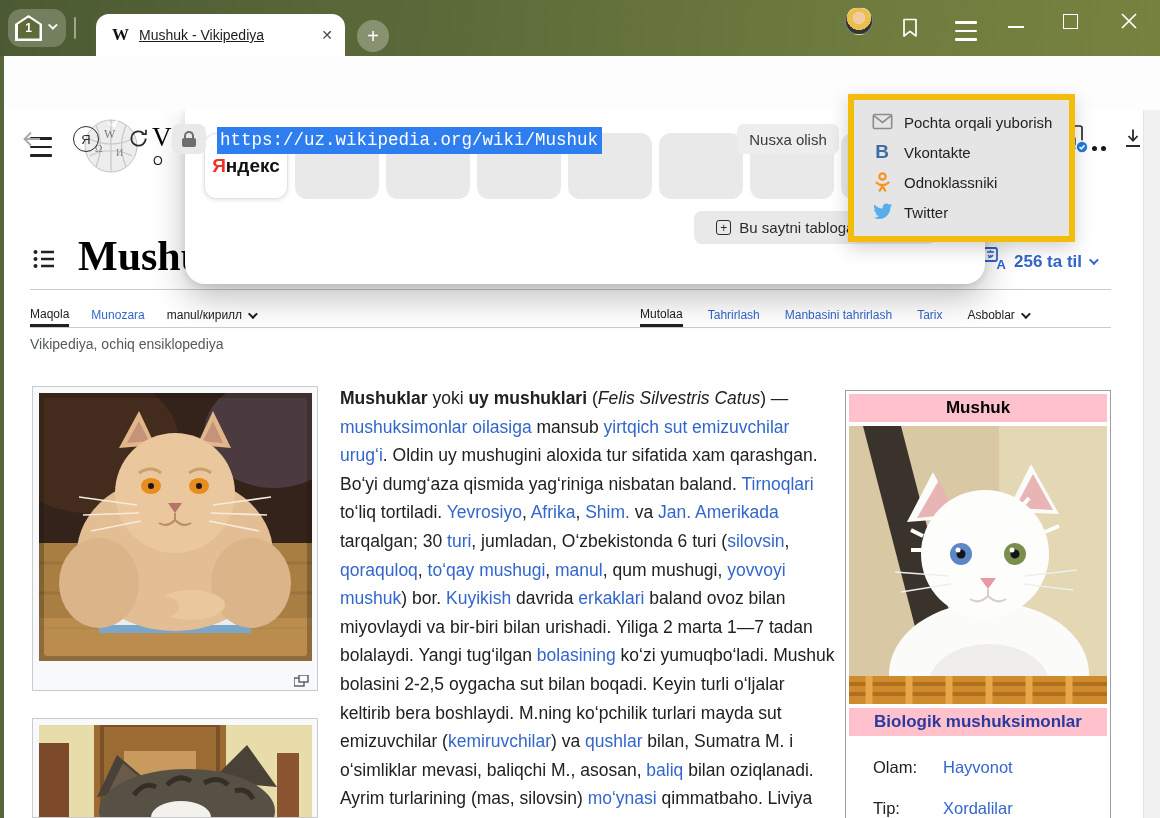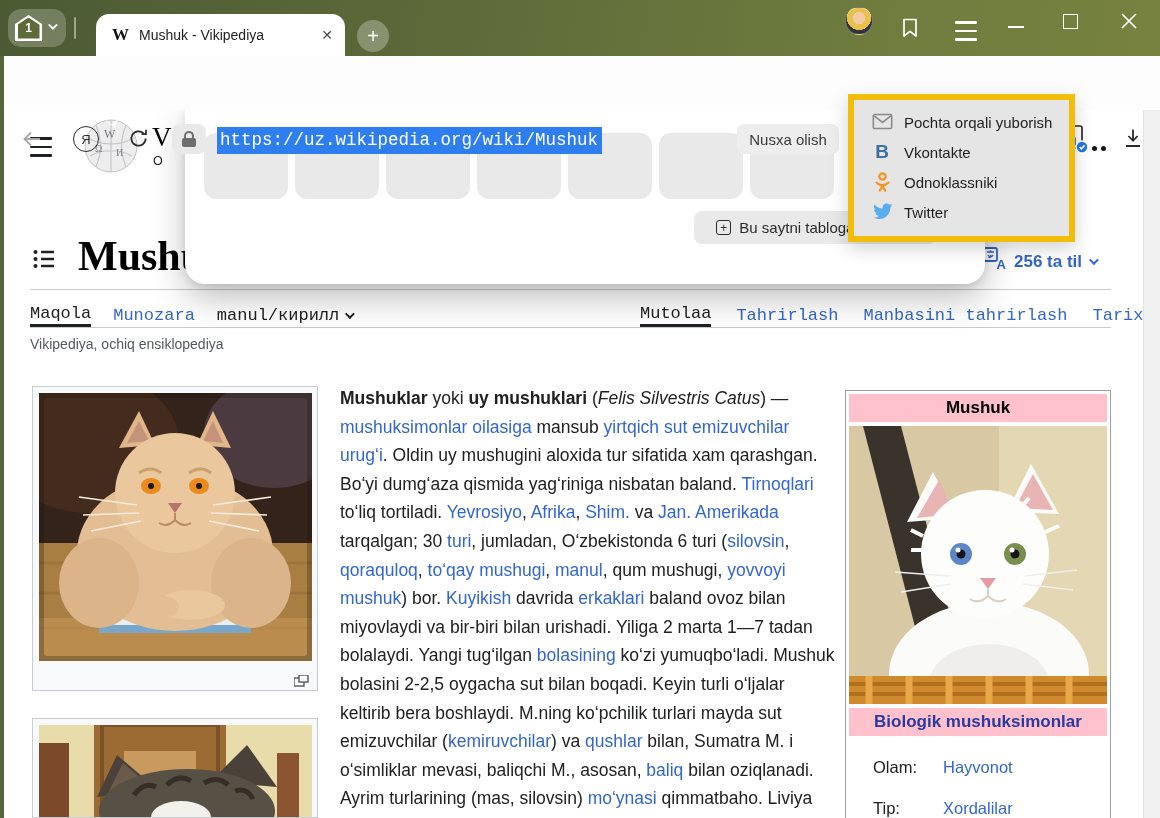--- a/index.html
+++ b/index.html
@@ -18,21 +18,21 @@
   .penta-in { position:absolute; left:2.5px; top:2.5px; width:22px; height:21px; background:#5d6b3a;
     clip-path:polygon(50% 0,100% 35%,100% 100%,0 100%,0 35%); display:flex; align-items:center; justify-content:center;
     color:#fff; font-size:12px; font-weight:bold; }
   .chev { display:inline-block; width:7px; height:7px; border-right:2px solid currentColor;
     border-bottom:2px solid currentColor; transform:rotate(45deg) translateY(-2px); }
   .tg-chev { color:rgba(255,255,255,.92); margin-top:-3px; }
   .tb-sep { left:74px; top:17px; width:2px; height:22px; background:rgba(255,255,255,.45); border-radius:1px; }
   .tab { left:96px; top:14px; width:249px; height:42px; background:#fff; border-radius:13px 13px 0 0;
     display:flex; align-items:center; padding:0 12px 0 16px; gap:10px; }
   .tab-fav { font-family:"Liberation Serif",serif; font-weight:bold; font-size:17px; color:#111; }
-  .tab-title { font-size:14px; color:#1d1d1d; flex:1; white-space:nowrap; overflow:hidden; }
+  .tab-title { font-size:14px; color:#1d1d1d; flex:1; white-space:nowrap; overflow:hidden;text-decoration:underline; }
   .tab-close { font-size:14px; color:#4a4a4a; cursor:default; }
   .newtab { left:357px; top:20px; width:32px; height:32px; border-radius:50%;
     background:rgba(255,255,255,.28); color:#fff; font-size:20px; display:flex; align-items:center; justify-content:center; }
   .avatar { left:845px; top:7px; width:28px; height:28px; border-radius:50%;
     background:radial-gradient(circle at 50% 38%,#f3cba2 0 30%,#e9c04c 31% 58%,#33333a 59%); border:1px solid rgba(255,255,255,.35); }
   .tb-ic { color:#fff; }
   .win-min { left:1008px; top:26px; width:16px; height:2px; background:#fff; }
   .win-max { left:1063px; top:14px; width:15px; height:15px; border:1.6px solid #fff; }
 
   
@@ -77,21 +77,21 @@
   
   .wgburger div { width:22px; height:2.6px; background:#202122; margin-bottom:6px; border-radius:1px; }
   .wordmark { left:152px; top:122px; font-family:"Liberation Serif",serif; font-size:27px; color:#000; }
   .tagline { left:153px; top:154px; font-size:12.5px; color:#202122; }
   .moredots { left:1083px; top:146px; display:flex; gap:4px; }
   .moredots div { width:5px; height:5px; border-radius:50%; background:#161616; }
   .h1 { left:78px; top:232px; font-family:"Liberation Serif",serif; font-size:42px; color:#000; z-index:2; }
   .langbtn { left:983px; top:247px; display:flex; align-items:center; gap:7px; color:#3366cc; font-weight:bold; font-size:17px; }
   .divider { background:#c8ccd1; height:1px; }
   .wtabs { top:303px; height:24px; display:flex; align-items:flex-start; }
-  .wtab { font-size:17px; white-space:nowrap; height:24px; display:flex; align-items:center; gap:6px;font-family:Liberation Mono, monospace; }
+  .wtab { font-size:12px; white-space:nowrap; height:24px; display:flex; align-items:center; gap:6px; }
   .wtab.active { color:#202122; border-bottom:3px solid #202122; }
   .wtab.link { color:#3366cc; }
   .wtab.plain { color:#202122; }
   .subtitle { left:30px; top:336px; font-size:14px; color:#54595d; }
 
   .thumb { border:1px solid #c8ccd1; background:#f8f9fa; }
   .enlarge { position:absolute; right:8px; bottom:5px; width:15px; height:12px; }
 
   .para { left:340px; top:384px; width:495px; font-size:17.5px; line-height:28.6px; color:#202122; z-index:1; }
   .s-b { font-weight:bold; } .s-i { font-style:italic; } .s-l { color:#3366cc; }
@@ -383,20 +383,23 @@
       </div>
   </div>
 
   <div class="abs sb-track"></div>
   <div class="abs arr-up"></div>
   <div class="abs sb-thumb"></div>
   <div class="abs arr-dn"></div>
 
   <div class="abs panel">
     <div class="tiles" id="tiles">
+      <div class="tile tile-ya">
+        <span><span class="ya-red">Я</span><span>ндекс</span></span>
+      </div>
     <div class="tile"></div>
         <div class="tile"></div>
         <div class="tile"></div>
         <div class="tile"></div>
         <div class="tile"></div>
         <div class="tile"></div>
         <div class="tile"></div>
       </div>
     <div class="addbtn">
       <span class="addbtn-plus">+</span>

